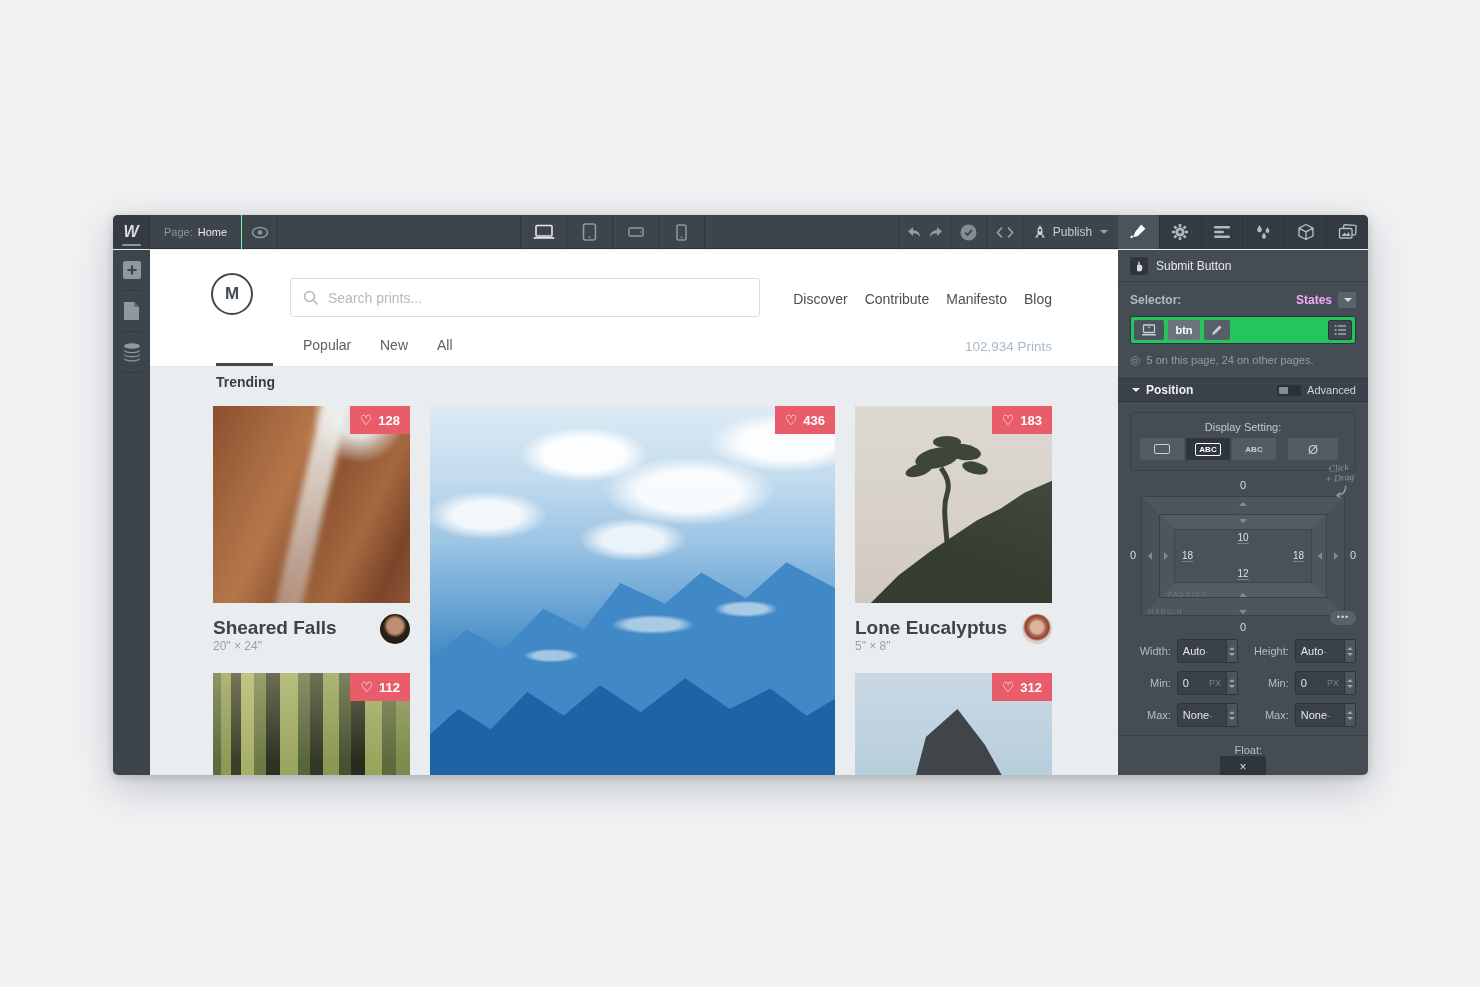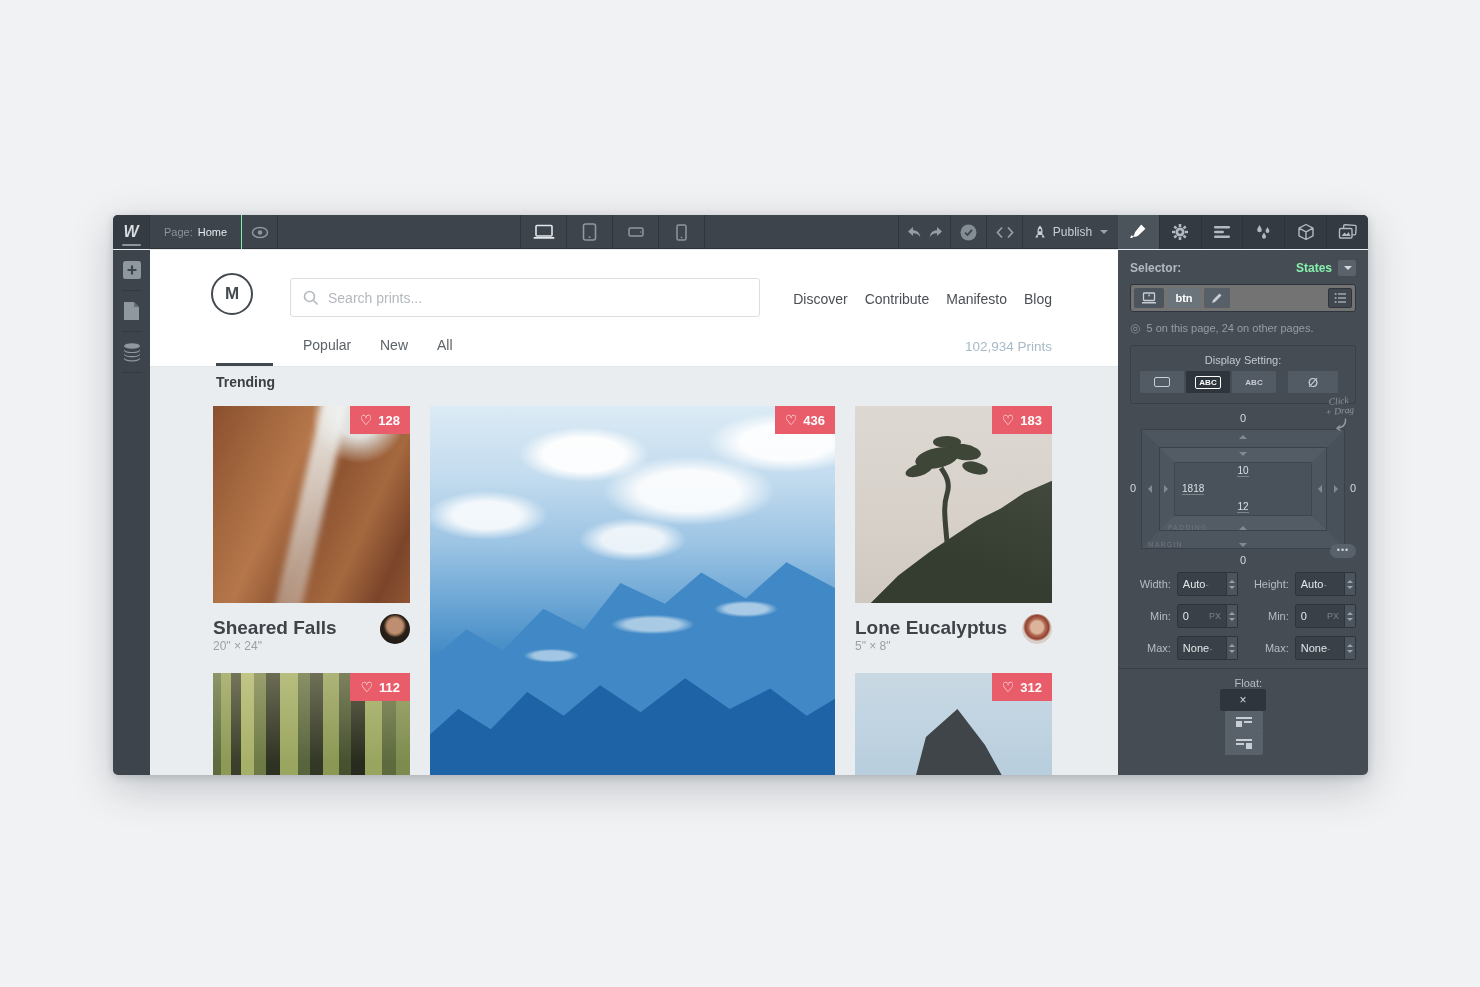--- a/index.html
+++ b/index.html
@@ -102,23 +102,23 @@
     clip-path:polygon(0 80%, 14% 62%, 34% 56%, 26% 100%, 0 100%); }
 
   
   .panel { position:absolute; right:0; top:35px; width:250px; bottom:0; background:#454c54; overflow:hidden; color:#c6ccd2; }
   .crumb { height:32px; display:flex; align-items:center; gap:8px; padding:0 12px; border-bottom:1px solid #393f47; }
   .crumb-chip { width:18px; height:18px; background:#2f353c; border-radius:3px; display:flex; align-items:center; justify-content:center; color:#d7dbdf; }
   .crumb-label { font-size:12px; color:#e6e9ec; }
   .sel-row { display:flex; align-items:center; margin:10px 12px 0;font-weight:bold; }
   .sel-label { font-size:12px; color:#b2b9c0; }
   .states-wrap { margin-left:auto; display:flex; align-items:center; gap:6px; cursor:pointer; }
-  .states-label { font-size:12px; color:#86efac; }
+  .states-label { font-size:12px; color:#f0abfc; }
   .states-chip { width:18px; height:16px; background:#5a626b; border-radius:2px; display:flex; align-items:center; justify-content:center; }
-  .chips-well { margin:8px 12px 0; height:28px; background:#737373; border:1px solid #2f353c; border-radius:3px;
+  .chips-well { margin:8px 12px 0; height:28px; background:#22c55e; border:1px solid #2f353c; border-radius:3px;
     display:flex; align-items:center; padding:0 3px; gap:4px; }
   .chip { height:20px; border-radius:2px; display:flex; align-items:center; justify-content:center; cursor:pointer; }
   .chip-tag { width:30px; background:#4c545d; color:#c9ced4; }
   .chip-class { width:32px; background:#6b737b; color:#fff; font-size:11px; font-weight:bold; }
   .chip-pencil { width:26px; background:#575f68; color:#c9ced4; }
   .chip-list { width:24px; margin-left:auto; background:#40474f; border:1px solid #2f353c; color:#9aa2aa; }
   .usage-row { margin:9px 12px 0; display:flex; align-items:center; gap:6px; font-size:11px; color:#959da5; }
   .usage-icon { font-size:12px; color:#8a929a; }
   .sec-header { margin-top:11px; height:24px; background:#3a414a; border-top:1px solid #30363d; border-bottom:1px solid #30363d;
     display:flex; align-items:center; padding:0 12px; gap:6px; cursor:pointer; }
@@ -138,21 +138,21 @@
   .disp-hidden { margin-left:10px; width:52px; font-size:13px; }
   .blk-icon { width:16px; height:10px; border:1.5px solid #c9ced4; border-radius:2px; }
 
   .spacing { position:relative; margin:8px 12px 0; height:160px; }
   .sp-zero { position:absolute; font-size:11px; color:#d5dade; }
   .ring { position:absolute; border-style:solid; box-shadow:0 0 0 1px #3a414a; }
   .ring1 { left:12px; top:18px; width:202px; height:118px; border-width:18px; border-color:#4d555e #48505a #4d555e #48505a; }
   .ring2 { left:30px; top:36px; width:166px; height:82px; border-width:14px; border-color:#535b64 #4d565f #535b64 #4d565f; }
   .sp-center { position:absolute; left:44px; top:50px; width:138px; height:54px; background:#49515b; border:1px solid #3e454e;
     display:flex; flex-direction:column; justify-content:space-between; padding:2px 0; }
-  .sp-center .mid { display:flex; justify-content:flex-start; padding:0 7px; }
+  .sp-center .mid { display:flex; justify-content:space-between; padding:0 7px; }
   .pad-num { font-size:10px; color:#dbe0e4; border-bottom:1px solid #7b838c; align-self:center; cursor:pointer; }
   .tri { position:absolute; width:0; height:0; }
   .t-up { border-left:4px solid transparent; border-right:4px solid transparent; border-bottom:4px solid #818992; }
   .t-dn { border-left:4px solid transparent; border-right:4px solid transparent; border-top:4px solid #818992; }
   .t-lf { border-top:4px solid transparent; border-bottom:4px solid transparent; border-right:4px solid #818992; }
   .t-rt { border-top:4px solid transparent; border-bottom:4px solid transparent; border-left:4px solid #818992; }
   .sp-label { position:absolute; font-size:6.5px; letter-spacing:1.5px; color:#6f777f; }
   .drag-hint { position:absolute; right:-4px; top:-16px; font-style:italic; font-size:9.5px; color:#8f979f;
     transform:rotate(-6deg); text-align:center; line-height:10px; width:40px; font-family:"Liberation Serif", serif; }
   .dots-btn { position:absolute; right:0; bottom:14px; width:26px; height:14px; background:#59616a; border-radius:7px;
@@ -463,20 +463,28 @@
       <div class="glacier-peak"></div>
       <div class="glacier-snow"></div>
       <div class="badge">
         <span class="heart">♡</span>
         <span>312</span>
       </div>
     </div>
   </div>
 
   <div class="panel">
+    <div class="crumb">
+      <span class="crumb-chip">
+        <svg width="11" height="12" viewBox="0 0 11 12">
+            <path d="M3 11 V5.2 C3 4.5 4.3 4.5 4.3 5.2 V2.2 C4.3 1.3 5.7 1.3 5.7 2.2 V5 C5.7 4.3 7 4.3 7 5 V5.8 C7 5.2 8.3 5.2 8.3 5.9 V8.2 C8.3 10.4 7.2 11.4 5.4 11.4 Z" fill="#d7dbdf"></path>
+          </svg>
+      </span>
+      <span class="crumb-label">Submit Button</span>
+    </div>
 
     <div class="sel-row">
       <span class="sel-label">Selector:</span>
       <span class="states-wrap">
         <span class="states-label">States</span>
         <span class="states-chip">
             <span class="caret-down" style="border-top-color:#d5dade;"></span>
           </span>
       </span>
     </div>
@@ -507,20 +515,30 @@
             </g>
           </svg>
       </span>
     </div>
 
     <div class="usage-row">
       <span class="usage-icon">◎</span>
       <span>5 on this page, 24 on other pages.</span>
     </div>
 
+    <div class="sec-header">
+      <span class="caret-down" style="border-top-color:#eef1f3;"></span>
+      <span class="sec-title">Position</span>
+      <span class="adv-wrap">
+        <span class="toggle">
+            <span class="knob"></span>
+          </span>
+        <span class="adv-label">Advanced</span>
+      </span>
+    </div>
 
     <div class="disp-group">
       <div class="disp-label">Display Setting:</div>
       <div class="disp-row">
         <span class="disp-btn">
             <span class="blk-icon"></span>
           </span>
         <span class="disp-btn active">
             <span class="abc-box">ABC</span>
           </span>

